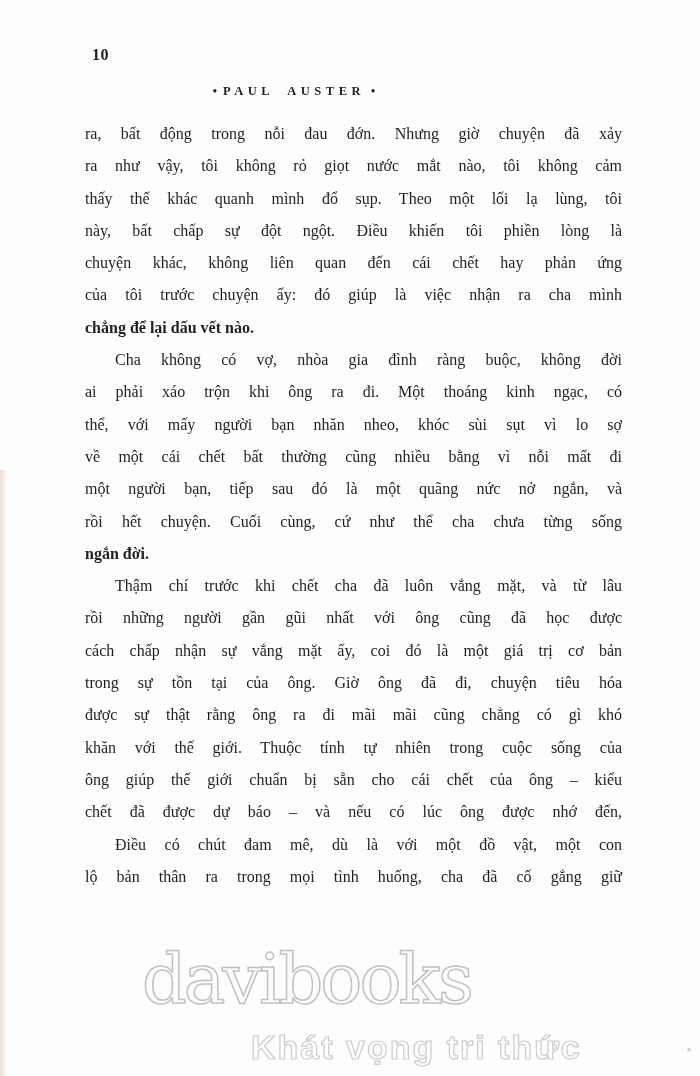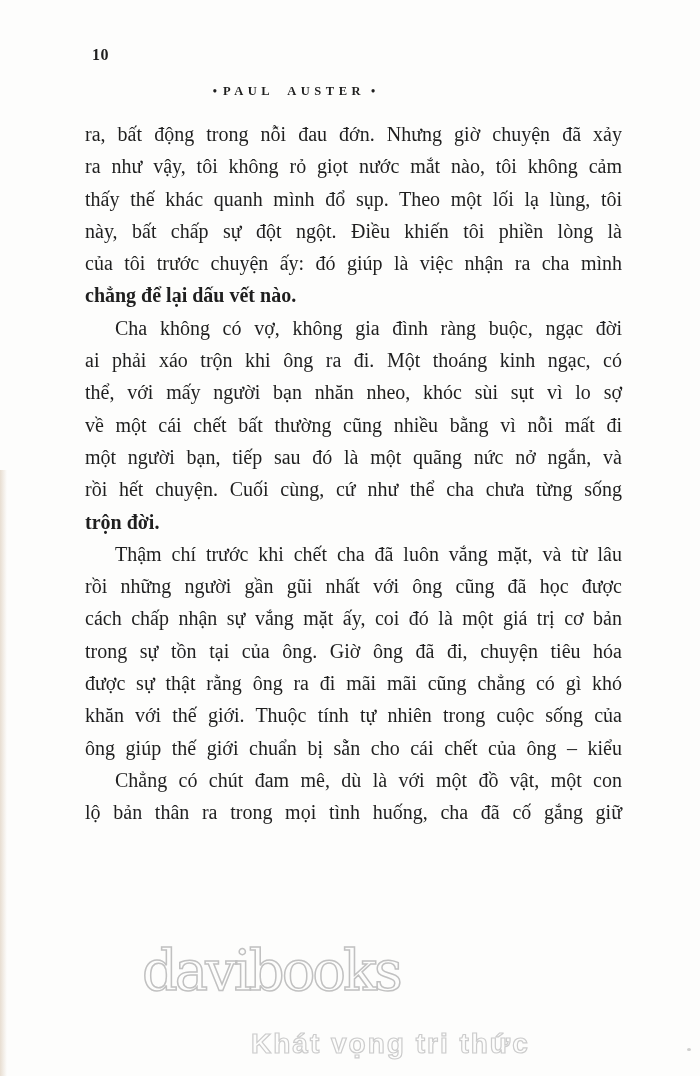--- a/index.html
+++ b/index.html
@@ -28,41 +28,41 @@
   }
   .running-head .bullet { letter-spacing: 0; padding: 0 6px; font-size: 12px; }
 
   
   .body-text {
     position: absolute; left: 85px; top: 118px; width: 537px;
     z-index: 2;
   }
   .line {
     height: 32.3px; line-height: 32.3px;
-    font-size: 20px;
+    font-size: 16px;
     text-align: justify; text-align-last: justify;
     white-space: nowrap;
   }
   .line.noj { text-align-last: left; font-weight: bold; }
   .line.indent { text-indent: 30px; }
 
   
   .watermark { position: absolute; z-index: 1; pointer-events: none; }
   .wm-brand {
     left: 142px; top: 938px;
     font-family: "DejaVu Serif", serif;
-    font-size: 56px; letter-spacing: -3px;
+    font-size: 70px; letter-spacing: -3px;
     color: rgba(255,255,255,0);
     -webkit-text-stroke: 1.5px #c1c1c1;
   }
   .wm-tagline {
     left: 251px; top: 1028px;
     font-family: "Liberation Sans", sans-serif;
     font-weight: bold;
-    font-size: 28px; letter-spacing: 2px;
+    font-size: 34px; letter-spacing: 2px;
     color: rgba(255,255,255,0);
     -webkit-text-stroke: 1.2px #cccccc;
   }
 
   
   .scan-edge {
     position: absolute; left: 0; top: 470px; width: 7px; height: 606px;
     background: linear-gradient(to right, rgba(206,184,158,0.45), rgba(206,184,158,0));
     z-index: 0;
   }
@@ -84,36 +84,38 @@
 
   <div class="page-number">10</div>
 
   <div class="running-head"><span class="bullet">•</span><span>PAUL AUSTER</span><span class="bullet">•</span></div>
 
   <div class="body-text" id="body-text">
       <div class="line">ra, bất động trong nỗi đau đớn. Nhưng giờ chuyện đã xảy</div>
       <div class="line">ra như vậy, tôi không rỏ giọt nước mắt nào, tôi không cảm</div>
       <div class="line">thấy thế khác quanh mình đổ sụp. Theo một lối lạ lùng, tôi</div>
       <div class="line">này, bất chấp sự đột ngột. Điều khiến tôi phiền lòng là</div>
+      <div class="line">chuyện khác, không liên quan đến cái chết hay phản ứng</div>
       <div class="line">của tôi trước chuyện ấy: đó giúp là việc nhận ra cha mình</div>
       <div class="line noj">chẳng để lại dấu vết nào.</div>
-      <div class="line indent">Cha không có vợ, không gia đình ràng buộc, ngạc đời</div>
+      <div class="line indent">Cha không có vợ, nhòa gia đình ràng buộc, không đời</div>
       <div class="line">ai phải xáo trộn khi ông ra đi. Một thoáng kinh ngạc, có</div>
       <div class="line">thể, với mấy người bạn nhăn nheo, khóc sùi sụt vì lo sợ</div>
       <div class="line">về một cái chết bất thường cũng nhiều bằng vì nỗi mất đi</div>
       <div class="line">một người bạn, tiếp sau đó là một quãng nức nở ngắn, và</div>
       <div class="line">rồi hết chuyện. Cuối cùng, cứ như thể cha chưa từng sống</div>
-      <div class="line noj">trộn đời.</div>
+      <div class="line noj">ngắn đời.</div>
       <div class="line indent">Thậm chí trước khi chết cha đã luôn vắng mặt, và từ lâu</div>
       <div class="line">rồi những người gần gũi nhất với ông cũng đã học được</div>
       <div class="line">cách chấp nhận sự vắng mặt ấy, coi đó là một giá trị cơ bản</div>
       <div class="line">trong sự tồn tại của ông. Giờ ông đã đi, chuyện tiêu hóa</div>
       <div class="line">được sự thật rằng ông ra đi mãi mãi cũng chẳng có gì khó</div>
       <div class="line">khăn với thế giới. Thuộc tính tự nhiên trong cuộc sống của</div>
       <div class="line">ông giúp thế giới chuẩn bị sẵn cho cái chết của ông – kiểu</div>
-      <div class="line indent">Chẳng có chút đam mê, dù là với một đồ vật, một con</div>
+      <div class="line">chết đã được dự báo – và nếu có lúc ông được nhớ đến,</div>
+      <div class="line indent">Điều có chút đam mê, dù là với một đồ vật, một con</div>
       <div class="line">lộ bản thân ra trong mọi tình huống, cha đã cố gắng giữ</div>
     </div>
 
   <div class="watermark wm-brand">davibooks</div>
   <div class="watermark wm-tagline">Khát vọng tri thức</div>
 
 </div>
 
 </body></html>

